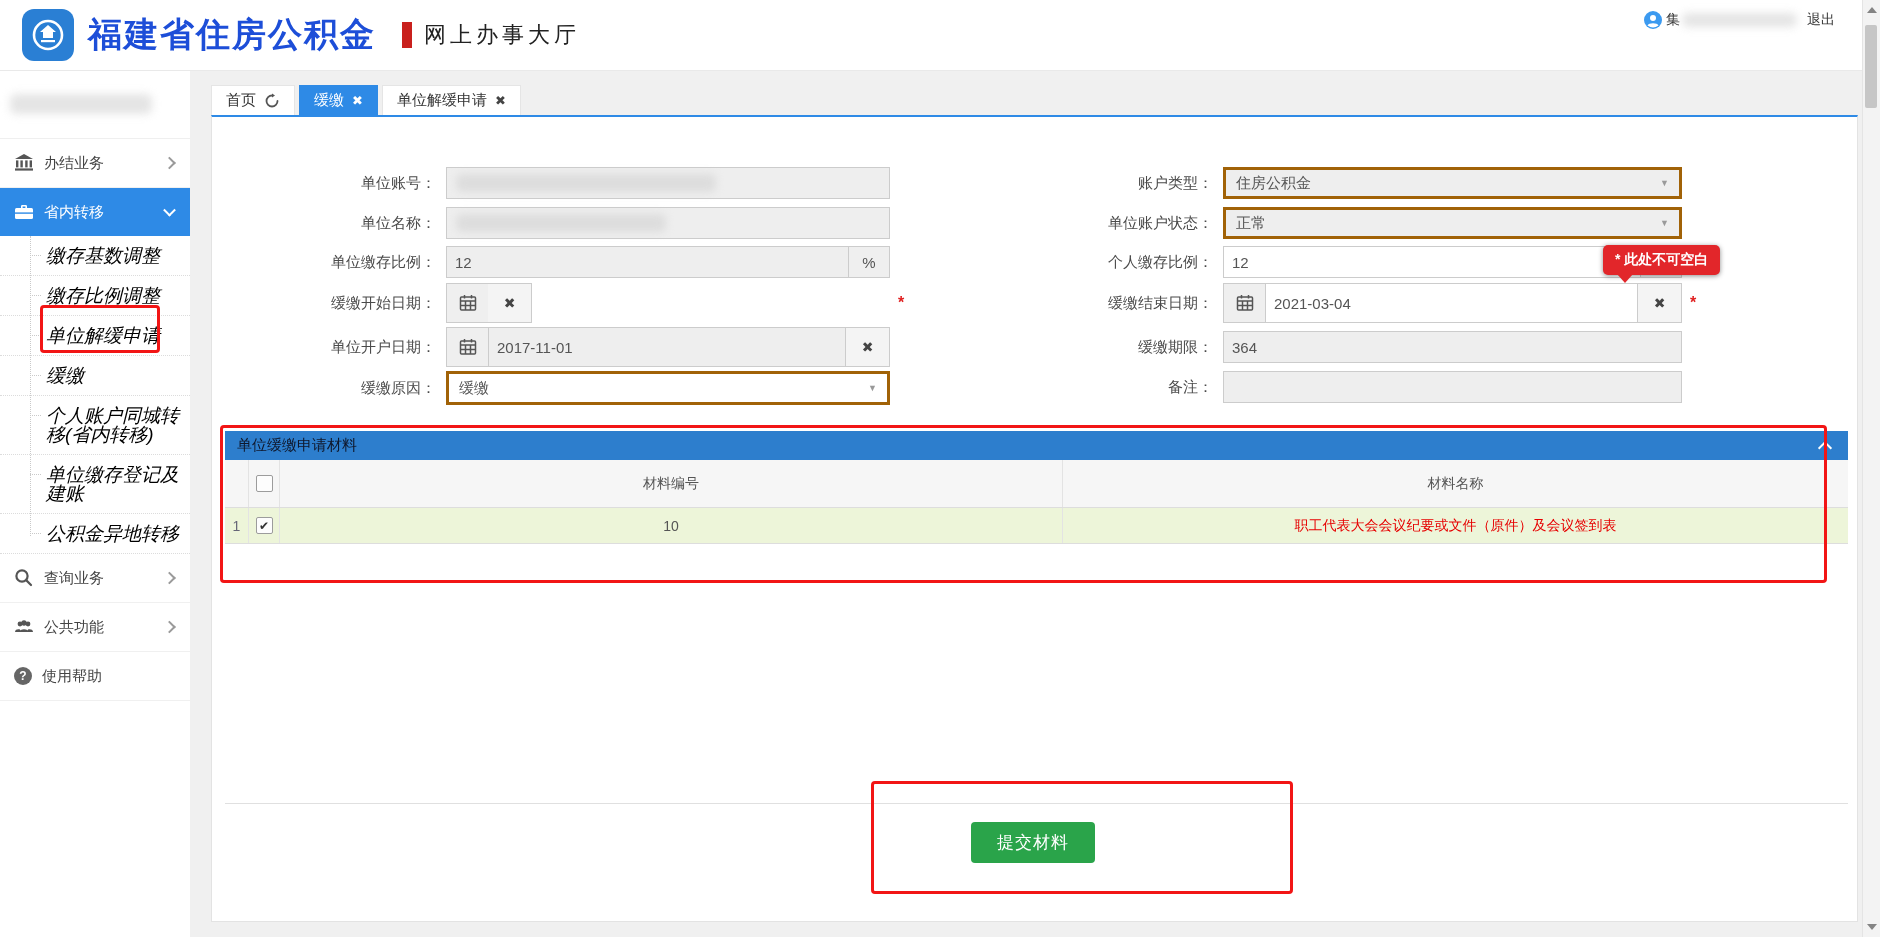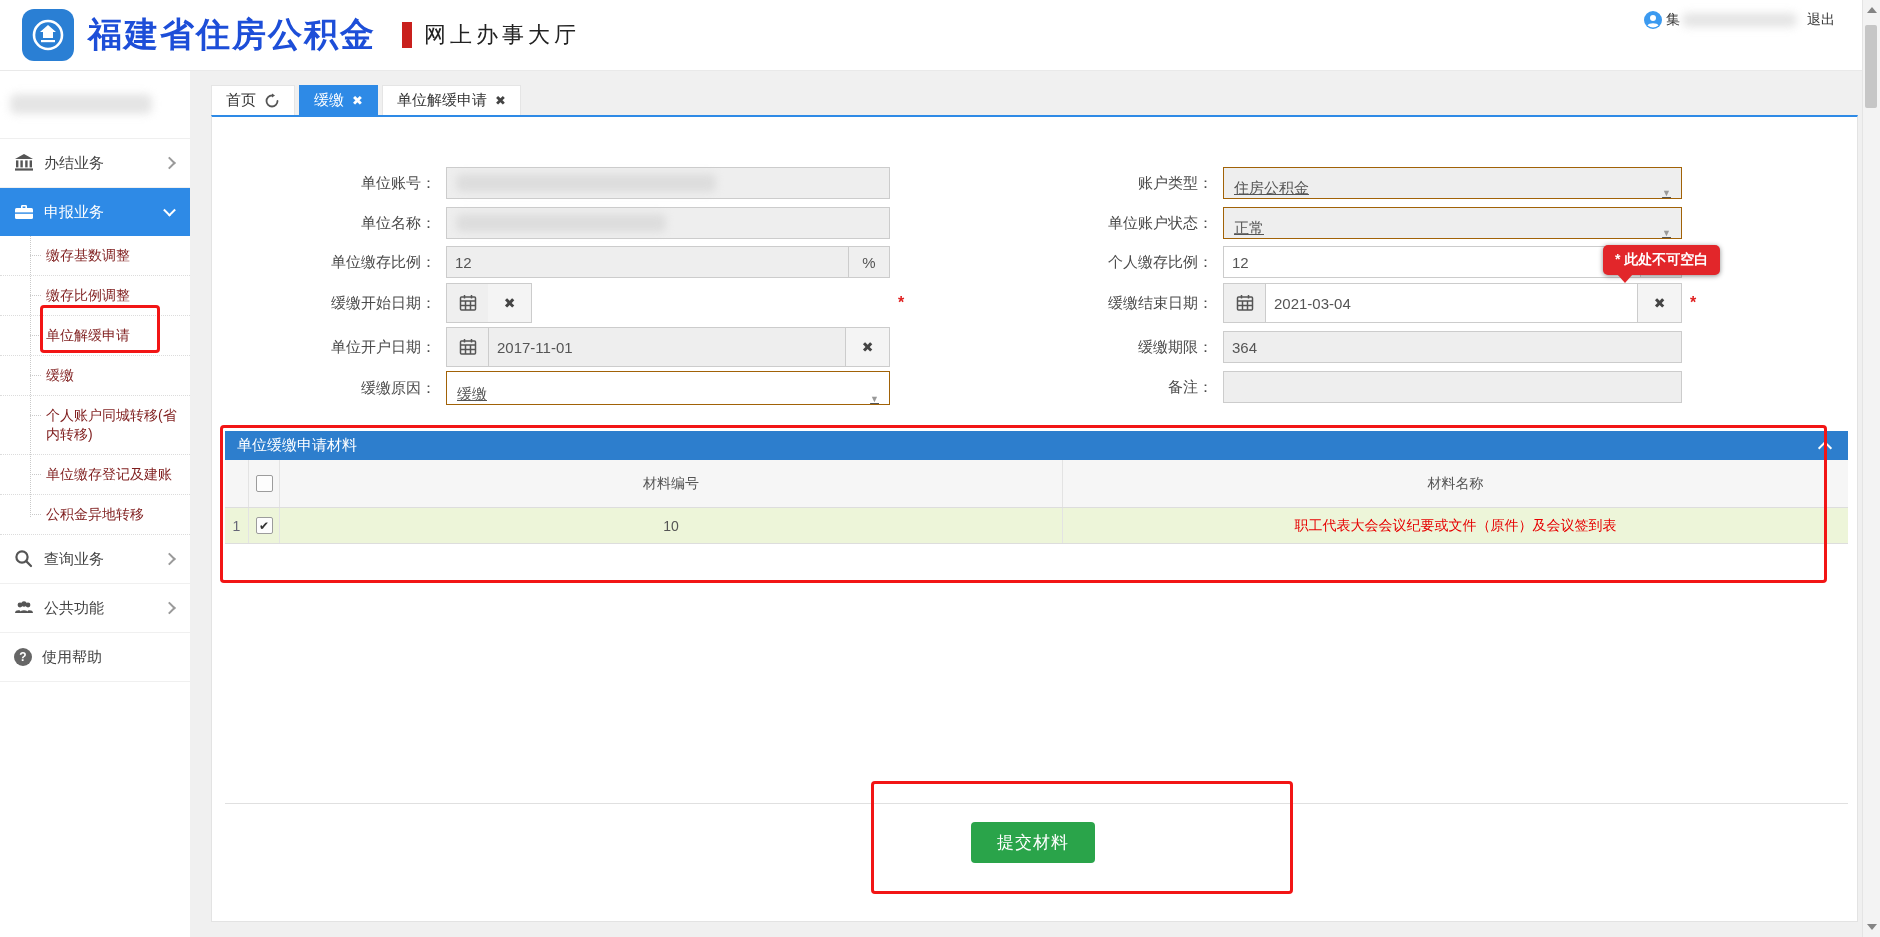--- a/index.html
+++ b/index.html
@@ -32,21 +32,21 @@
   .side-user .blur-blob{position:absolute;left:10px;top:24px;width:142px;height:20px;}
   .grp{height:48px;display:flex;align-items:center;padding:0 12px 0 14px;border-bottom:1px solid #f0f0f0;color:#444;font-size:15px;cursor:pointer;position:relative;}
   .grp .gicon{width:20px;height:20px;margin-right:10px;flex:none;color:#555;}
   .grp.active{background:#2e8ae6;color:#fff;border-bottom:none;}
   .grp.active .gicon{color:#fff;}
   .chev{width:7px;height:7px;border-right:2px solid #9a9a9a;border-bottom:2px solid #9a9a9a;position:absolute;right:16px;top:50%;}
   .chev.right{transform:translateY(-50%) rotate(-45deg);}
   .chev.down{border-color:#fff;transform:translateY(-70%) rotate(45deg);}
   .submenu{position:relative;}
   .submenu::before{content:"";position:absolute;left:30px;top:0;bottom:18px;border-left:1px dotted #c9c9c9;}
-  .subitem{position:relative;padding:10px 8px 10px 46px;font-size:14px;color:#7f1d1d;border-bottom:1px dotted #dcdcdc;line-height:19px;cursor:pointer;}
+  .subitem{position:relative;padding:10px 8px 10px 46px;font-size:19px;color:#000000;border-bottom:1px dotted #dcdcdc;line-height:19px;cursor:pointer;font-style:italic;}
   .subitem::before{content:"";position:absolute;left:30px;top:19px;width:11px;border-top:1px dotted #c9c9c9;}
   .qmark{width:18px;height:18px;border-radius:50%;background:#666;color:#fff;font-size:12px;font-weight:bold;display:flex;align-items:center;justify-content:center;margin-right:10px;flex:none;}
   
   .tabs{position:absolute;left:211px;top:85px;height:30px;display:flex;z-index:3;}
   .tab{height:30px;display:flex;align-items:center;padding:0 14px;font-size:15px;color:#333;background:#fff;border:1px solid #e5e5e5;border-bottom:none;margin-right:4px;cursor:pointer;box-sizing:border-box;}
   .tab.active{background:#2e8ae6;color:#fff;border-color:#2e8ae6;}
   .tab .x{margin-left:8px;font-size:13px;color:#444;font-weight:bold;}
   .tab.active .x{color:#fff;}
   .tab .rf{width:16px;height:16px;margin-left:8px;color:#555;}
   
@@ -57,29 +57,29 @@
   .ctl{display:flex;align-items:stretch;margin-left:4px;box-sizing:border-box;}
   .w-left{width:444px;}
   .w-right{width:459px;}
   .ipt{flex:1;min-width:0;border:1px solid #ccc;background:#fff;padding:0 8px;font-size:15px;color:#555;font-family:inherit;box-sizing:border-box;outline:none;}
   .ipt.dis{background:#eee;}
   .h32{height:32px;}.h34{height:34px;}.h40{height:40px;}
   .addon{flex:none;display:flex;align-items:center;justify-content:center;border:1px solid #ccc;background:#efefef;color:#555;box-sizing:border-box;}
   .addon.cal{width:42px;border-right:none;}
   .addon.suffix{width:41px;border-left:none;font-size:15px;}
   .addon.clear{width:44px;border-left:none;font-size:14px;font-weight:bold;color:#444;cursor:pointer;background:#f4f4f4;}
-  .sel{flex:1;display:flex;align-items:flex-end;justify-content:space-between;border:1px solid #a16207;background:#fff;padding:0 10px;color:#555;box-sizing:border-box;cursor:pointer;text-decoration:underline;}
+  .sel{flex:1;display:flex;align-items:center;justify-content:space-between;border:3px solid #a16207;background:#fff;padding:0 10px;color:#555;box-sizing:border-box;cursor:pointer;}
   .sel.dis{background:#eee;cursor:default;}
   .sel .caret{font-size:9px;color:#999;}
   .req{color:#e02020;font-size:16px;margin-left:8px;font-weight:bold;}
   .ipt-blob{position:absolute;left:10px;top:7px;width:260px;height:18px;}
   .relwrap{position:relative;flex:1;display:flex;}
   
   .msec{position:absolute;left:13px;top:314px;width:1623px;}
-  .mbar{height:29px;background:#2d7ecd;color:#ffffff;display:flex;align-items:center;padding:0 12px;font-size:15px;position:relative;}
+  .mbar{height:29px;background:#2d7ecd;color:#0f172a;display:flex;align-items:center;padding:0 12px;font-size:15px;position:relative;}
   .mbar .chevup{width:8px;height:8px;border-left:2px solid #fff;border-top:2px solid #fff;transform:rotate(45deg);position:absolute;right:18px;top:12px;}
   .mrow{display:flex;align-items:center;border-bottom:1px solid #ddd;box-sizing:border-box;}
   .mhead{height:48px;background:#f6f6f6;color:#555;font-size:14px;}
   .mdata{height:36px;background:#edf5d9;font-size:14px;color:#555;}
   .c-idx{width:23px;flex:none;text-align:center;color:#667;}
   .c-cbx{width:30px;flex:none;display:flex;align-items:center;justify-content:center;border-left:1px solid #e3e3e3;border-right:1px solid #e3e3e3;align-self:stretch;}
   .c-code{width:782px;flex:none;text-align:center;border-right:1px solid #e3e3e3;align-self:stretch;display:flex;align-items:center;justify-content:center;}
   .c-name{flex:1;display:flex;align-items:center;justify-content:center;}
   .c-name.red{color:#e60000;cursor:pointer;}
   .cbx{width:15px;height:15px;border:1px solid #9c9c9c;border-radius:2px;background:#fdfdfd;display:flex;align-items:center;justify-content:center;font-size:12px;color:#333;line-height:1;cursor:pointer;}
@@ -144,21 +144,21 @@
   </div>
 
   <div class="grp active">
     <span class="gicon">
       <svg width="20" height="20" viewBox="0 0 20 20" fill="currentColor">
         <rect x="1" y="6" width="18" height="11" rx="1.5"></rect>
           <path d="M7 6 V4.2 A1.2 1.2 0 0 1 8.2 3 H11.8 A1.2 1.2 0 0 1 13 4.2 V6 H11.4 V4.6 H8.6 V6 Z"></path>
           <rect x="1" y="10.4" width="18" height="1.4" fill="#2e8ae6"></rect>
       </svg>
     </span>
-    <span>申报业务</span>
+    <span>省内转移</span>
     <i class="chev down"></i>
   </div>
 
   <div class="submenu">
     <div class="subitem">缴存基数调整</div>
     <div class="subitem">缴存比例调整</div>
     <div class="subitem">单位解缓申请</div>
     <div class="subitem">缓缴</div>
     <div class="subitem">个人账户同城转移(省内转移)</div>
     <div class="subitem">单位缴存登记及建账</div>

